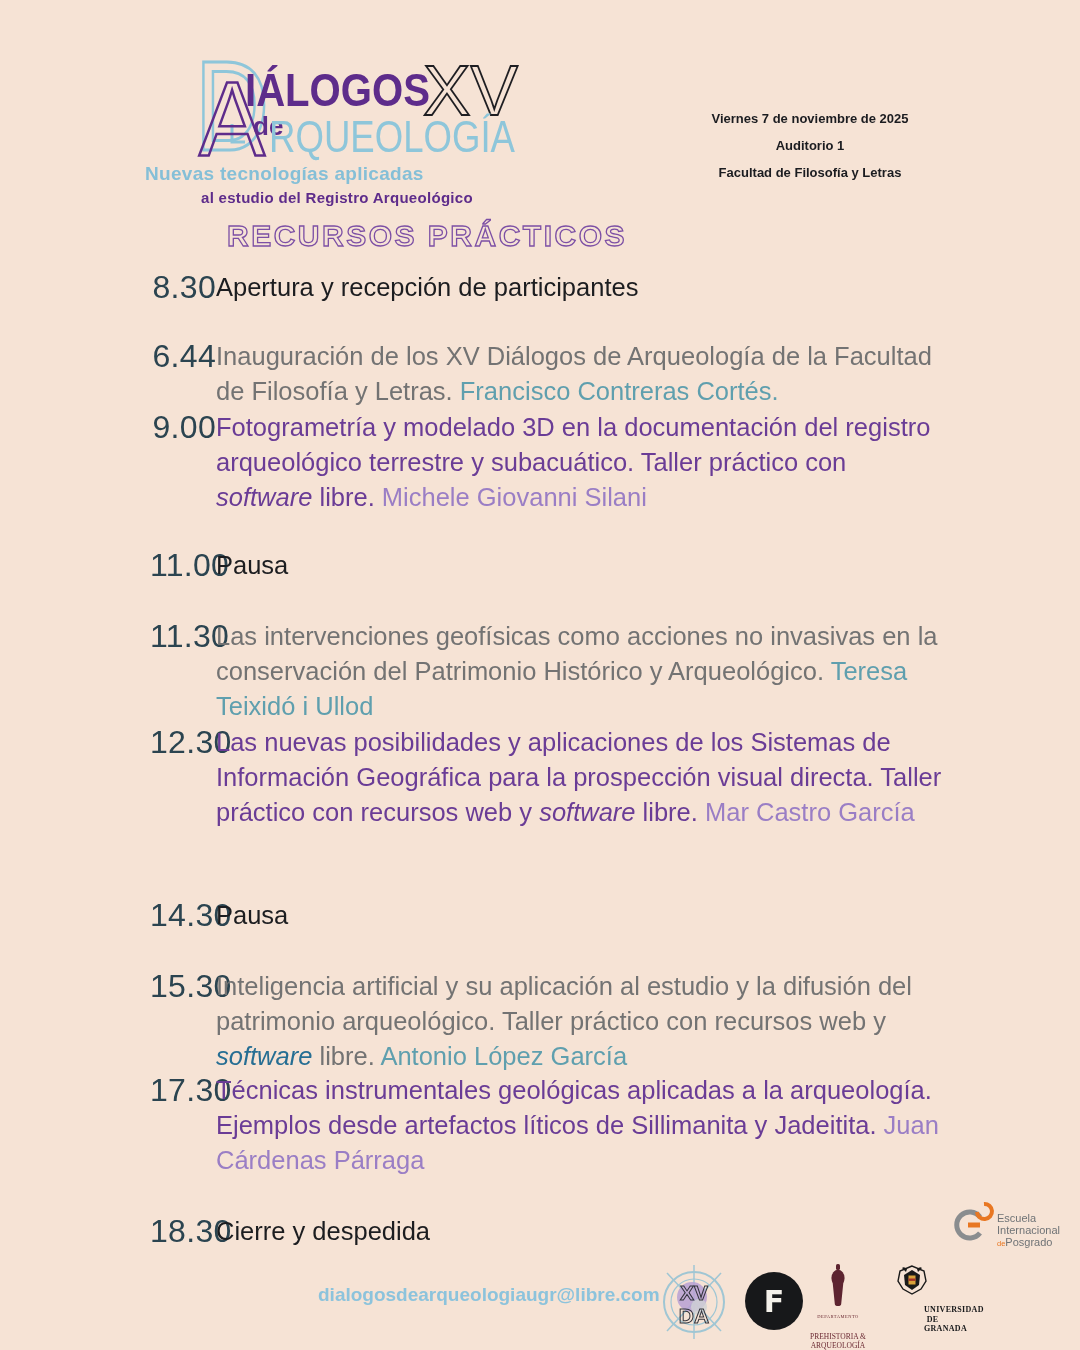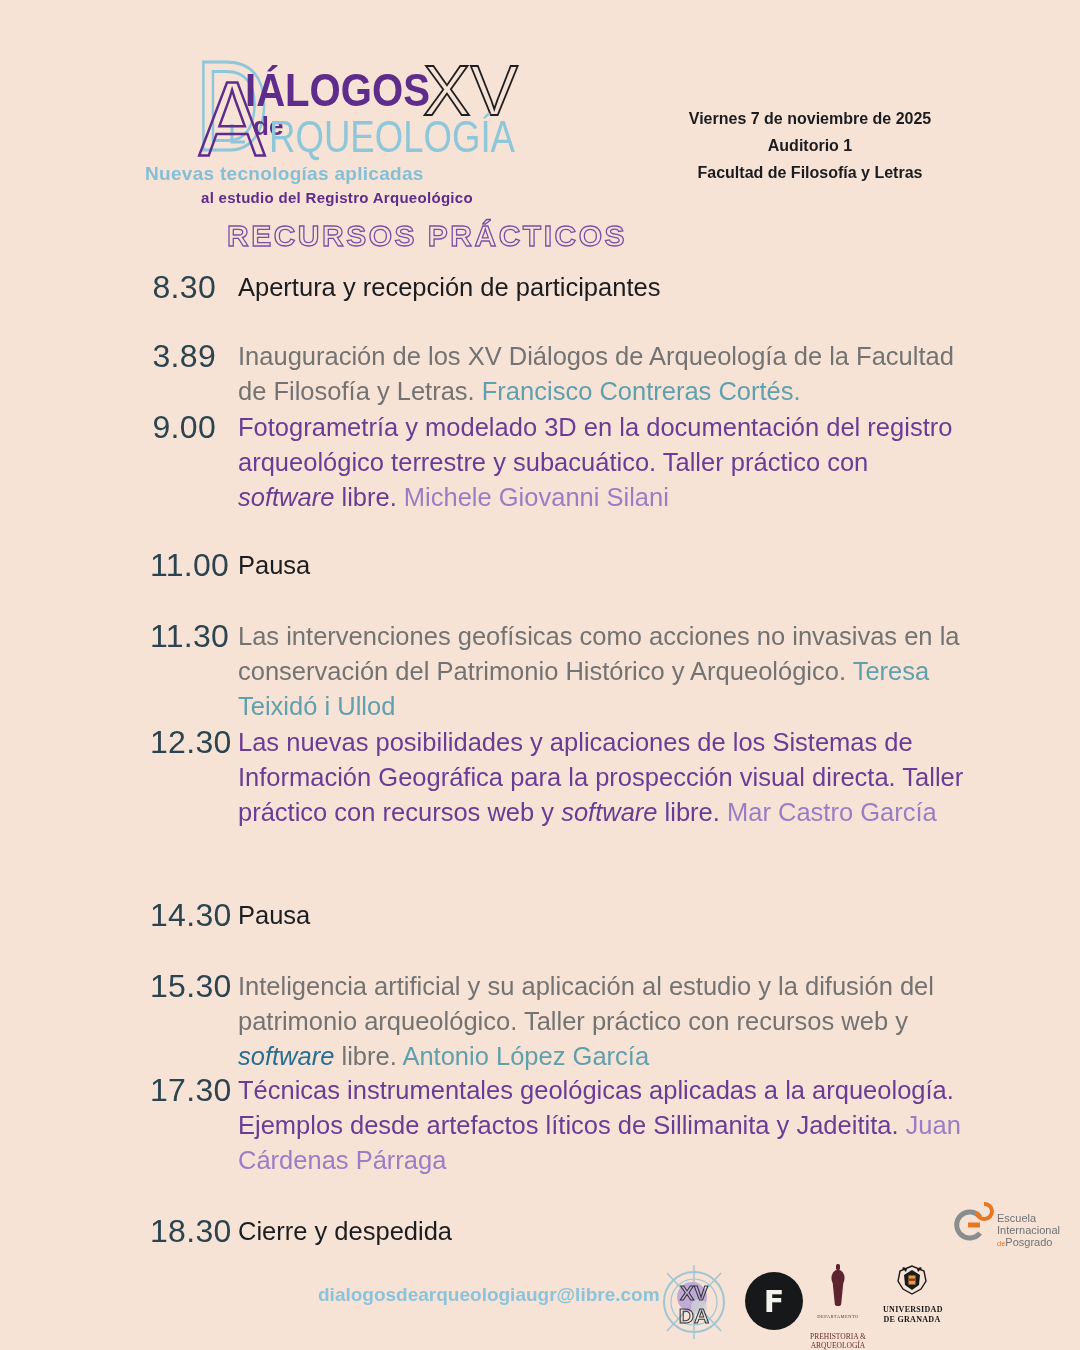--- a/index.html
+++ b/index.html
@@ -3,30 +3,30 @@
 <meta charset="utf-8">
 <style>
   html,body{margin:0;padding:0;background:#f6e3d5;}
   .canvas{position:relative;width:1080px;height:1350px;margin:0 auto;background:#f6e3d5;
           overflow:hidden;font-family:"Liberation Sans",sans-serif;}
   .abs{position:absolute;}
 
   
   .logo-svg{position:absolute;left:195px;top:50px;width:400px;height:138px;}
   .event-info{left:640px;top:105px;width:340px;text-align:center;color:#1b1c20;
-              font-weight:bold;font-size:16px;line-height:27px;}
+              font-weight:bold;font-size:13px;line-height:27px;}
   .subtitle1{left:145px;top:163px;font-size:19px;font-weight:bold;color:#85bfd7;letter-spacing:.3px;}
   .subtitle2{left:201px;top:189px;font-size:15px;font-weight:bold;color:#5e2c8b;letter-spacing:.3px;}
   .section-title{left:227px;top:219px;font-size:30px;font-weight:bold;letter-spacing:2.5px;
                  color:transparent;-webkit-text-stroke:1.3px #7c4fa5;}
 
   
   .row{position:absolute;left:150px;display:flex;align-items:flex-start;}
   .time{flex:none;width:66px;text-align:right;font-size:32px;line-height:35px;color:#2b4450;letter-spacing:.3px;}
-  .rtext{margin-left:22px;width:725.5px;font-size:25.5px;line-height:35px;letter-spacing:0;}
+  .rtext{width:725.5px;font-size:25.5px;line-height:35px;letter-spacing:0;}
   .seg-plain{color:#1c1d20;}
   .seg-teal{color:#737373;}
   .seg-teal-speaker{color:#5f9fae;}
   .seg-teal-italic{color:#266e93;font-style:italic;}
   .seg-purple{color:#6a3c96;}
   .seg-purple-speaker{color:#9a7ec5;}
   .seg-purple-italic{color:#6a3c96;font-style:italic;}
 
   
   .footer-handle{left:45px;top:1283px;font-size:20px;font-weight:bold;color:#5c2d87;}
@@ -35,21 +35,21 @@
   .f-badge{left:745px;top:1272px;width:58px;height:58px;border-radius:50%;background:#17181a;
            display:flex;align-items:center;justify-content:center;}
   .f-badge span{color:#f4f1ea;font-size:30px;font-weight:bold;font-family:"DejaVu Sans",sans-serif;}
   .dept-badge{left:788px;top:1264px;width:100px;text-align:center;color:#6b2a33;
               font-family:"Liberation Serif",serif;}
   .dept-badge .l1{font-size:4.5px;letter-spacing:.5px;margin-top:2px;}
   .dept-badge .l2{font-size:7.5px;margin-top:13px;}
   .dept-badge .l3{font-size:5px;letter-spacing:.4px;margin-top:2px;}
   .ugr-badge{left:883px;top:1263px;width:58px;text-align:center;color:#17181a;
              font-family:"Liberation Serif",serif;}
-  .ugr-badge .l1,.ugr-badge .l2{font-size:8px;font-weight:bold;letter-spacing:.3px;line-height:9.5px;}
+  .ugr-badge .l1,.ugr-badge .l2{font-size:8px;font-weight:bold;letter-spacing:.3px;line-height:9.5px;margin-left:41px;}
   .eip-badge{left:953px;top:1200px;width:120px;display:flex;align-items:flex-start;}
   .eip-text{margin-left:2px;margin-top:12px;color:#6f7376;font-size:11px;line-height:12px;}
   .eip-text .de{color:#e87722;font-size:7.5px;}
 </style>
 </head>
 <body>
 
 <div class="canvas">
 
   <svg class="logo-svg" viewBox="0 0 400 138">
@@ -71,21 +71,21 @@
   <div class="abs subtitle1">Nuevas tecnologías aplicadas</div>
   <div class="abs subtitle2">al estudio del Registro Arqueológico</div>
 
   <div class="abs section-title">RECURSOS PRÁCTICOS</div>
 
   <div class="row" style="top:270px">
     <div class="time">8.30</div>
     <div class="rtext"><span class="seg-plain">Apertura y recepción de participantes</span></div>
   </div>
   <div class="row" style="top:339px">
-    <div class="time">3.89</div>
+    <div class="time">6.44</div>
     <div class="rtext"><span class="seg-teal">Inauguración de los XV Diálogos de Arqueología de la Facultad de Filosofía y Letras.</span><span class="seg-teal-speaker"> Francisco Contreras Cortés.</span></div>
   </div>
   <div class="row" style="top:410px">
     <div class="time">9.00</div>
     <div class="rtext"><span class="seg-purple">Fotogrametría y modelado 3D en la documentación del registro arqueológico terrestre y subacuático. Taller práctico con </span><span class="seg-purple-italic">software</span><span class="seg-purple"> libre.</span><span class="seg-purple-speaker"> Michele Giovanni Silani</span></div>
   </div>
   <div class="row" style="top:548px">
     <div class="time">11.00</div>
     <div class="rtext"><span class="seg-plain">Pausa</span></div>
   </div>

